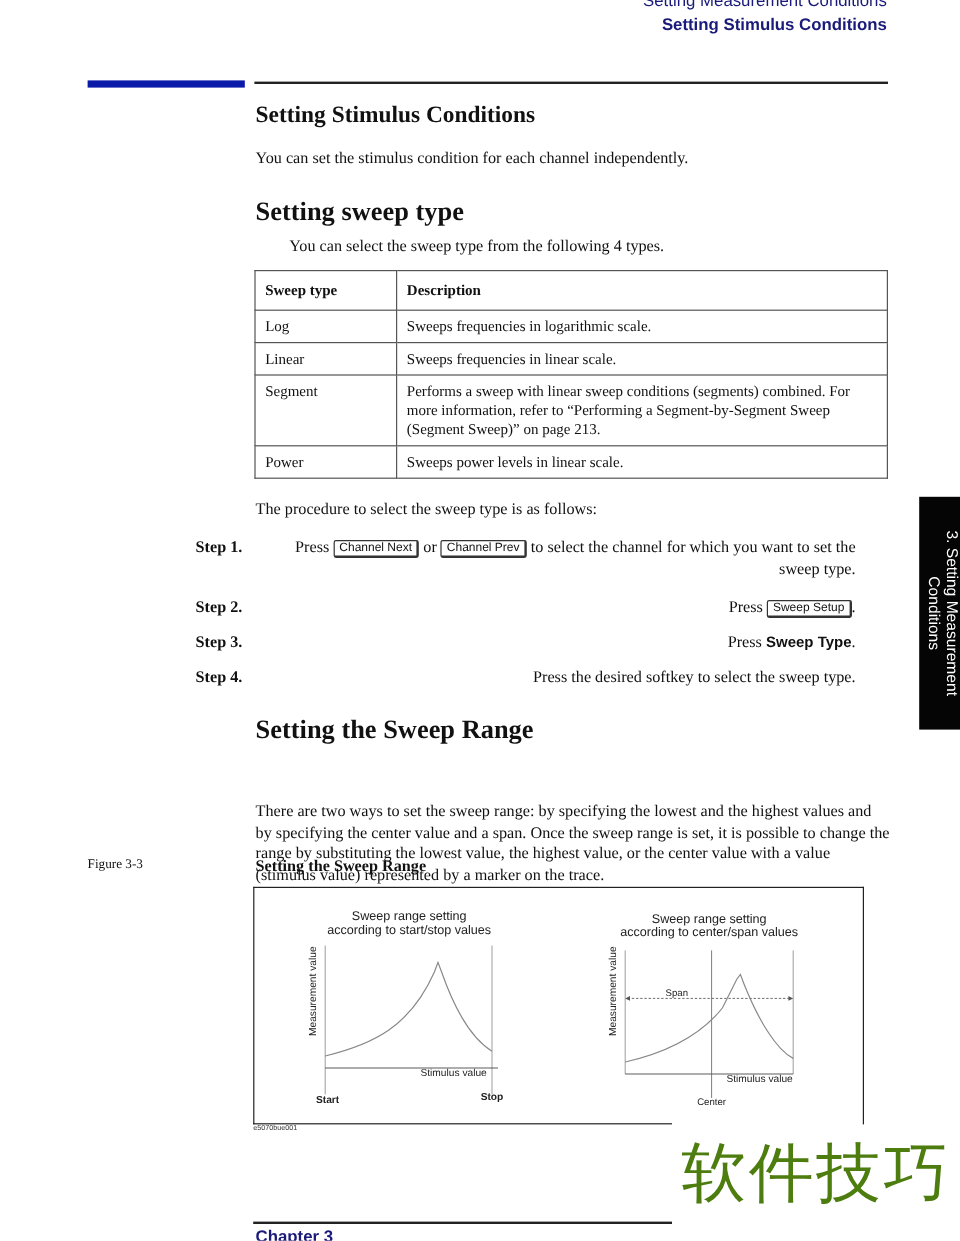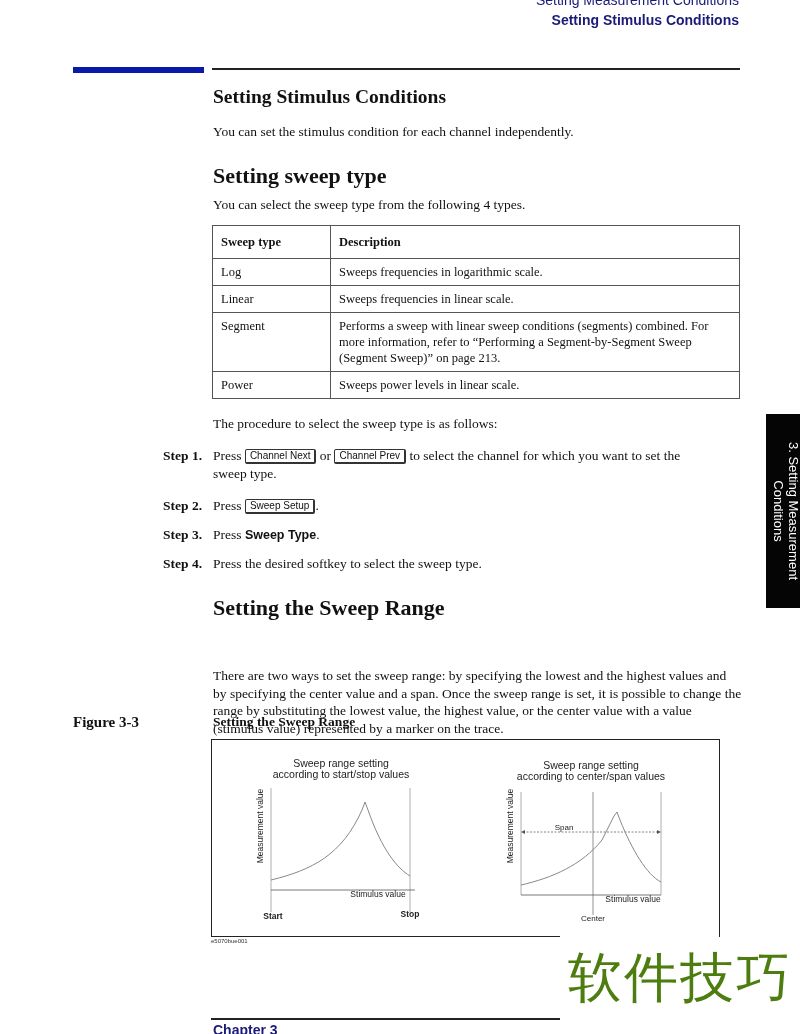--- a/index.html
+++ b/index.html
@@ -11,24 +11,24 @@
   .topline{position:absolute;left:212px;top:68px;width:528px;height:2px;background:#222;}
   .h1{position:absolute;left:213px;top:86px;font-size:19.5px;font-weight:bold;}
   .p{position:absolute;left:213px;font-size:13.5px;line-height:17.5px;width:530px;}
   .h2{position:absolute;left:213px;font-size:22px;font-weight:bold;}
   table.sw{position:absolute;left:212px;top:225px;width:528px;border-collapse:collapse;font-size:12.5px;}
   table.sw td,table.sw th{border:1px solid #555;padding:5px 8px;text-align:left;vertical-align:top;line-height:16px;}
   table.sw th{font-weight:bold;height:22px;vertical-align:middle;}
   table.sw td:first-child,table.sw th:first-child{width:101px;}
   .step{position:absolute;left:163px;font-size:13.5px;line-height:18px;}
   .step .lbl{position:absolute;left:0;font-weight:bold;white-space:nowrap;}
-  .step .txt{position:absolute;left:50px;width:500px;}
+  .step .txt{position:absolute;left:50px;width:500px;text-align:right;}
   .key{display:inline-block;font-family:"Liberation Sans","DejaVu Sans",sans-serif;font-size:10px;line-height:12px;padding:0 4px;border:1px solid #333;border-right-width:2px;border-bottom-width:2px;border-radius:2px;vertical-align:1px;}
   .soft{font-family:"Liberation Sans","DejaVu Sans",sans-serif;font-weight:bold;font-size:12.5px;}
-  .figlbl{position:absolute;left:73px;top:714px;font-size:15px;font-weight:bold;}
+  .figlbl{position:absolute;left:73px;top:714px;font-size:11px;font-weight:normal;}
   .figtitle{position:absolute;left:213px;top:714px;font-size:13.5px;font-weight:bold;}
   .figbox{position:absolute;left:211px;top:739px;width:507px;height:197px;border:1px solid #222;border-bottom:none;border-right:1.5px solid #222;}
   .figbottom{position:absolute;left:211px;top:936px;width:349px;height:1px;background:#222;}
   .figid{position:absolute;left:211px;top:938px;font-family:"Liberation Sans",sans-serif;font-size:6px;color:#333;}
   .sidetab{position:absolute;left:766px;top:414px;width:40px;height:194px;background:#050505;}
   .sidetab .t{position:absolute;left:20px;top:97px;transform:translate(-50%,-50%) rotate(90deg);white-space:nowrap;color:#fff;font-family:"Liberation Sans",sans-serif;font-size:13px;line-height:15px;text-align:center;width:194px;}
   .footline{position:absolute;left:211px;top:1018px;width:349px;height:2px;background:#222;}
   .chap{position:absolute;left:213px;top:1022px;font-family:"Liberation Sans",sans-serif;font-weight:bold;color:#1a1a7a;font-size:14px;}
   .wm{position:absolute;left:568px;top:942px;font-size:54px;color:#4d7c0f;font-family:"DejaVu Sans",sans-serif;letter-spacing:2px;}
   svg text{font-family:"Liberation Sans","DejaVu Sans",sans-serif;}
@@ -39,21 +39,21 @@
 <div class="hdr hdr1">Setting Measurement Conditions</div>
 <div class="hdr hdr2">Setting Stimulus Conditions</div>
 
 <div class="bluebar"></div>
 <div class="topline"></div>
 
 <div class="h1">Setting Stimulus Conditions</div>
 <div class="p" style="top:123px;">You can set the stimulus condition for each channel independently.</div>
 
 <div class="h2" style="top:163px;">Setting sweep type</div>
-<div class="p" style="top:196px;">You can select the sweep type from the following 4 types.</div>
+<div class="p" style="top:196px;margin-left:28px;">You can select the sweep type from the following 4 types.</div>
 
 <table class="sw">
   <tbody>
       <tr>
     <th>Sweep type</th>
     <th>Description</th>
   </tr>
   <tr>
     <td>Log</td>
     <td>Sweeps frequencies in logarithmic scale.</td>

